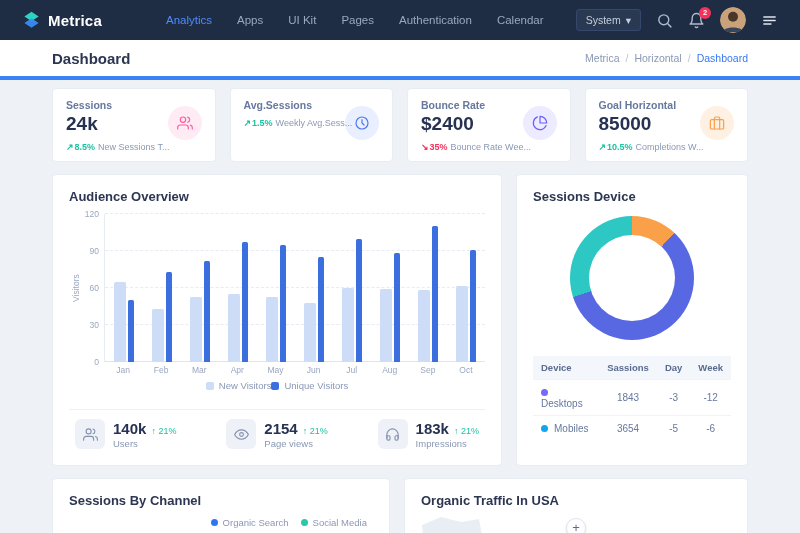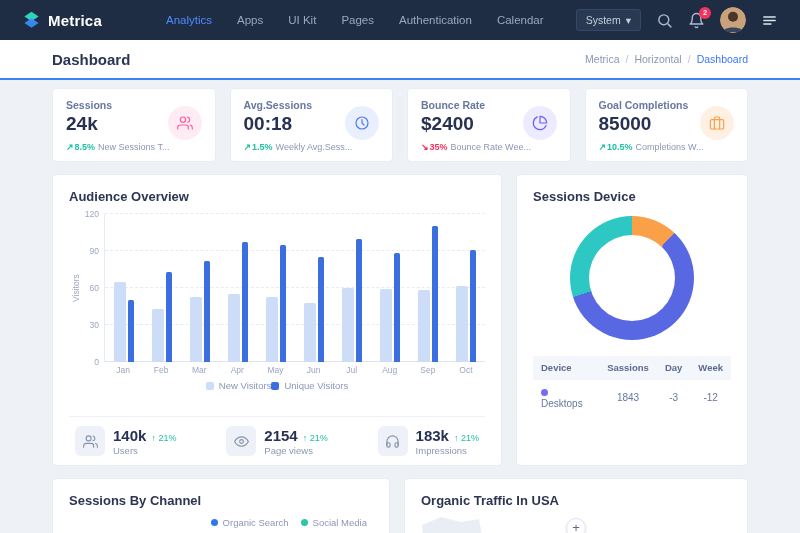--- a/index.html
+++ b/index.html
@@ -16,21 +16,21 @@
   .nav-right{display:flex;align-items:center;gap:15px;margin-left:auto}
   .system-btn{display:flex;align-items:center;gap:5px;background:#2a3952;border:1px solid #35476a;color:#c3cede;
     font-size:10.5px;padding:4px 9px;border-radius:3px;cursor:pointer;font-family:inherit}
   .nav-ico{width:17px;height:17px;color:#aeb9cc;display:inline-flex;cursor:pointer;position:relative}
   .nav-ico svg{width:100%;height:100%}
   .badge{position:absolute;top:-5px;right:-6px;min-width:12px;height:12px;border-radius:50%;background:#f5325c;
     color:#fff;font-size:7.5px;line-height:12px;text-align:center;font-weight:bold}
   .avatar{width:26px;height:26px;border-radius:50%;overflow:hidden;cursor:pointer;display:inline-flex}
 
   
-  .subheader{height:40px;background:#fff;border-bottom:2px solid #3b82f6;display:flex;align-items:center;
+  .subheader{height:40px;background:#fff;border-bottom:4px solid #3b82f6;display:flex;align-items:center;
     justify-content:space-between;padding:8px 52px}
   .page-title{font-size:15px;font-weight:bold;color:#2c3652}
   .breadcrumb{font-size:10.5px;color:#8a98b5;display:flex;align-items:center}
   .crumb{cursor:pointer}
   .crumb + .crumb::before{content:"/";margin:0 6px;color:#b9c2d4;cursor:default}
   .crumb.current{color:#3b77f2}
 
   
   .content{padding:8px 52px 0}
   .stats-row{display:grid;grid-template-columns:repeat(4,1fr);gap:14px}
@@ -69,21 +69,21 @@
   .bar-group{flex:1;height:100%;display:flex;align-items:flex-end;justify-content:center;gap:2px;z-index:1}
   .bar{border-radius:1.5px 1.5px 0 0}
   .bar-s0{width:12px}
   .bar-s1{width:6px}
   .xlabels{display:flex;margin-left:35px;margin-top:3px}
   .xlabel{flex:1;text-align:center;font-size:8.5px;color:#9aa6c0}
   .legend{display:flex;justify-content:center;margin-top:5px}
   .legend-item{display:flex;align-items:center;gap:5px;font-size:9.5px;color:#8a98b5;cursor:pointer}
   .legend-swatch{width:8px;height:8px;border-radius:2px;display:inline-block}
 
-  .aud-stats{display:flex;justify-content:space-between;margin-top:25px;border-top:1px solid #eef1f6;
+  .aud-stats{display:flex;justify-content:space-between;margin-top:18px;border-top:1px solid #eef1f6;
     padding:9px 6px 0}
   .aud-stat{display:flex;align-items:center;gap:8px}
   .aud-ico{width:30px;height:30px;border-radius:6px;background:#eef2f8;color:#8492ad;
     display:flex;align-items:center;justify-content:center}
   .aud-ico svg{width:15px;height:15px}
   .aud-val{font-size:15px;font-weight:bold;color:#273253;display:flex;align-items:baseline;gap:5px}
   .aud-delta{font-size:9px;color:#1ec1a2;font-weight:normal}
   .aud-label{font-size:9.5px;color:#8a98b5;margin-top:1px}
 
   
@@ -182,21 +182,20 @@
             <path d="M16 3.13a4 4 0 0 1 0 7.75"></path>
         </svg>
       </span>
       <div class="stat-delta">
         <span class="delta-pct up"><span class="trend">↗</span><span>8.5%</span></span><span class="delta-desc">New Sessions T...</span>
       </div>
     </div>
 
     <div class="stat-card">
       <div class="stat-title">Avg.Sessions</div>
-      <div class="stat-value">00:18</div>
       <span class="stat-icon blue">
         <svg viewBox="0 0 24 24" fill="none" stroke="currentColor" stroke-width="1.8" stroke-linecap="round">
           <circle cx="12" cy="12" r="9"></circle>
             <path d="M12 7v5l3 3"></path>
         </svg>
       </span>
       <div class="stat-delta">
         <span class="delta-pct up"><span class="trend">↗</span><span>1.5%</span></span><span class="delta-desc">Weekly Avg.Sess...</span>
       </div>
     </div>
@@ -209,21 +208,21 @@
           <path d="M21.21 15.89A10 10 0 1 1 8 2.83"></path>
             <path d="M22 12A10 10 0 0 0 12 2v10z"></path>
         </svg>
       </span>
       <div class="stat-delta">
         <span class="delta-pct down"><span class="trend">↘</span><span>35%</span></span><span class="delta-desc">Bounce Rate Wee...</span>
       </div>
     </div>
 
     <div class="stat-card">
-      <div class="stat-title">Goal Completions</div>
+      <div class="stat-title">Goal Horizontal</div>
       <div class="stat-value">85000</div>
       <span class="stat-icon orange">
         <svg viewBox="0 0 24 24" fill="none" stroke="currentColor" stroke-width="1.8" stroke-linecap="round" stroke-linejoin="round">
           <rect x="2" y="7" width="20" height="14" rx="2"></rect>
           <path d="M16 21V5a2 2 0 0 0-2-2h-4a2 2 0 0 0-2 2v16"></path>
         </svg>
       </span>
       <div class="stat-delta">
         <span class="delta-pct up"><span class="trend">↗</span><span>10.5%</span></span><span class="delta-desc">Completions W...</span>
       </div>
@@ -381,20 +380,26 @@
             <th>Week</th>
           </tr>
         </thead>
         <tbody>
           <tr>
             <td><span class="dot" style="background: rgb(118, 106, 249);"></span><span>Desktops</span></td>
             <td>1843</td>
             <td>-3</td>
             <td>-12</td>
           </tr>
+          <tr>
+            <td><span class="dot" style="background: rgb(18, 165, 236);"></span><span>Mobiles</span></td>
+            <td>3654</td>
+            <td>-5</td>
+            <td>-6</td>
+          </tr>
         </tbody>
       </table>
     </div>
   </div>
 
   <div class="bottom-row">
     <div class="card">
       <div class="card-title">Sessions By Channel</div>
       <div class="channel-legend">
         <span class="legend-item">

